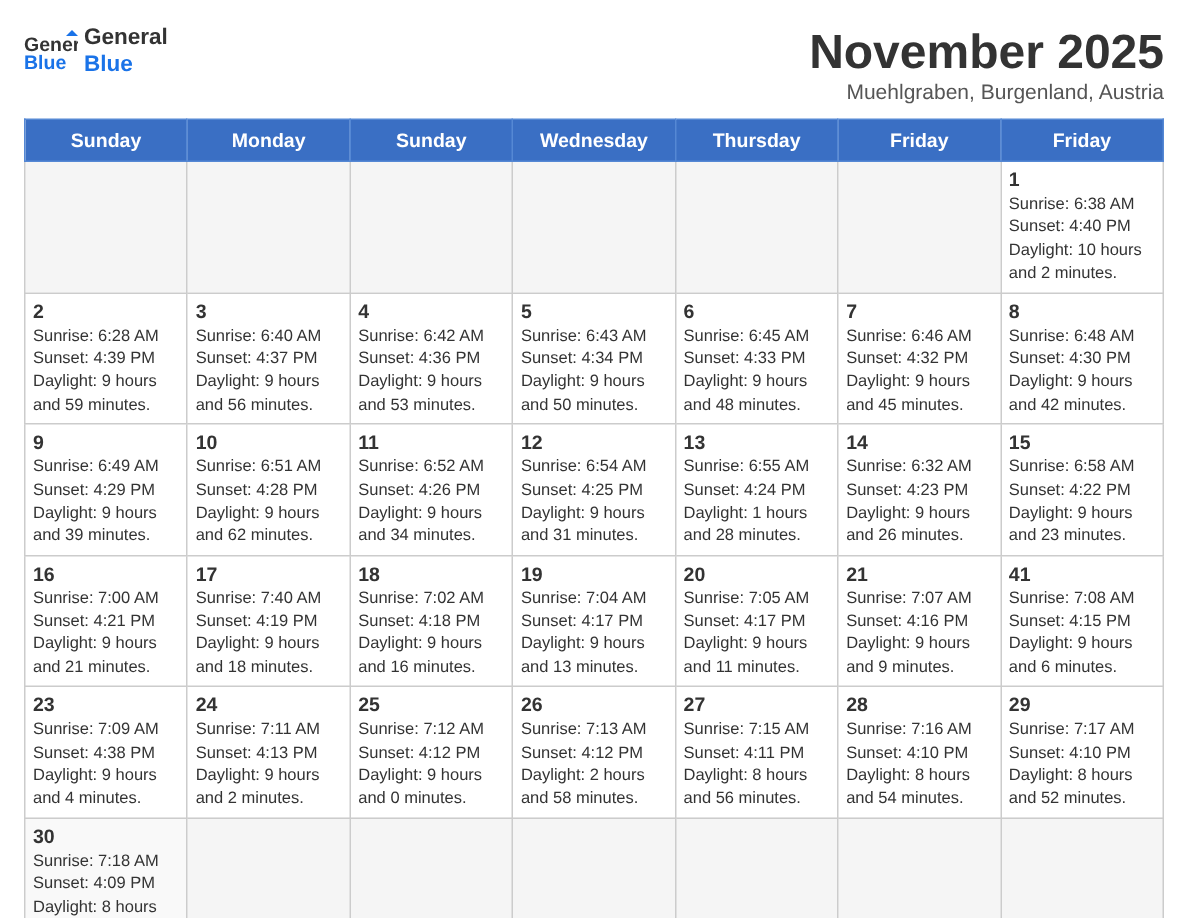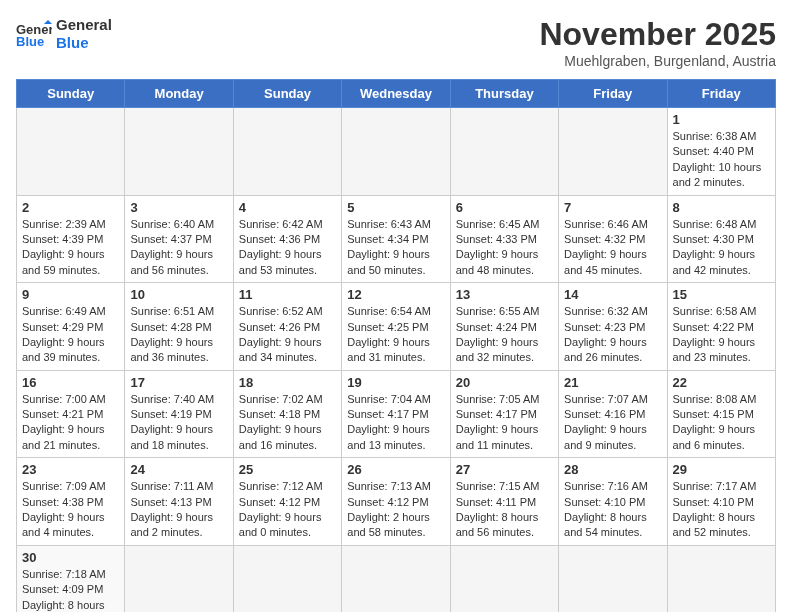--- a/index.html
+++ b/index.html
@@ -128,21 +128,21 @@
           <span>Sunset: 4:40 PM</span><br>
           <span>Daylight: 10 hours and 2 minutes.</span>
         </div>
       </td>
     </tr>
 
     <tr>
       <td>
         <span class="day-number">2</span>
         <div class="day-info">
-          <span>Sunrise: 2:39 AM</span><br>
+          <span>Sunrise: 6:28 AM</span><br>
           <span>Sunset: 4:39 PM</span><br>
           <span>Daylight: 9 hours and 59 minutes.</span>
         </div>
       </td>
       <td>
         <span class="day-number">3</span>
         <div class="day-info">
           <span>Sunrise: 6:40 AM</span><br>
           <span>Sunset: 4:37 PM</span><br>
           <span>Daylight: 9 hours and 56 minutes.</span>
@@ -197,21 +197,21 @@
           <span>Sunrise: 6:49 AM</span><br>
           <span>Sunset: 4:29 PM</span><br>
           <span>Daylight: 9 hours and 39 minutes.</span>
         </div>
       </td>
       <td>
         <span class="day-number">10</span>
         <div class="day-info">
           <span>Sunrise: 6:51 AM</span><br>
           <span>Sunset: 4:28 PM</span><br>
-          <span>Daylight: 9 hours and 36 minutes.</span>
+          <span>Daylight: 9 hours and 62 minutes.</span>
         </div>
       </td>
       <td>
         <span class="day-number">11</span>
         <div class="day-info">
           <span>Sunrise: 6:52 AM</span><br>
           <span>Sunset: 4:26 PM</span><br>
           <span>Daylight: 9 hours and 34 minutes.</span>
         </div>
       </td>
@@ -221,21 +221,21 @@
           <span>Sunrise: 6:54 AM</span><br>
           <span>Sunset: 4:25 PM</span><br>
           <span>Daylight: 9 hours and 31 minutes.</span>
         </div>
       </td>
       <td>
         <span class="day-number">13</span>
         <div class="day-info">
           <span>Sunrise: 6:55 AM</span><br>
           <span>Sunset: 4:24 PM</span><br>
-          <span>Daylight: 9 hours and 32 minutes.</span>
+          <span>Daylight: 1 hours and 28 minutes.</span>
         </div>
       </td>
       <td>
         <span class="day-number">14</span>
         <div class="day-info">
           <span>Sunrise: 6:32 AM</span><br>
           <span>Sunset: 4:23 PM</span><br>
           <span>Daylight: 9 hours and 26 minutes.</span>
         </div>
       </td>
@@ -292,23 +292,23 @@
       </td>
       <td>
         <span class="day-number">21</span>
         <div class="day-info">
           <span>Sunrise: 7:07 AM</span><br>
           <span>Sunset: 4:16 PM</span><br>
           <span>Daylight: 9 hours and 9 minutes.</span>
         </div>
       </td>
       <td>
-        <span class="day-number">22</span>
-        <div class="day-info">
-          <span>Sunrise: 8:08 AM</span><br>
+        <span class="day-number">41</span>
+        <div class="day-info">
+          <span>Sunrise: 7:08 AM</span><br>
           <span>Sunset: 4:15 PM</span><br>
           <span>Daylight: 9 hours and 6 minutes.</span>
         </div>
       </td>
     </tr>
 
     <tr>
       <td>
         <span class="day-number">23</span>
         <div class="day-info">

